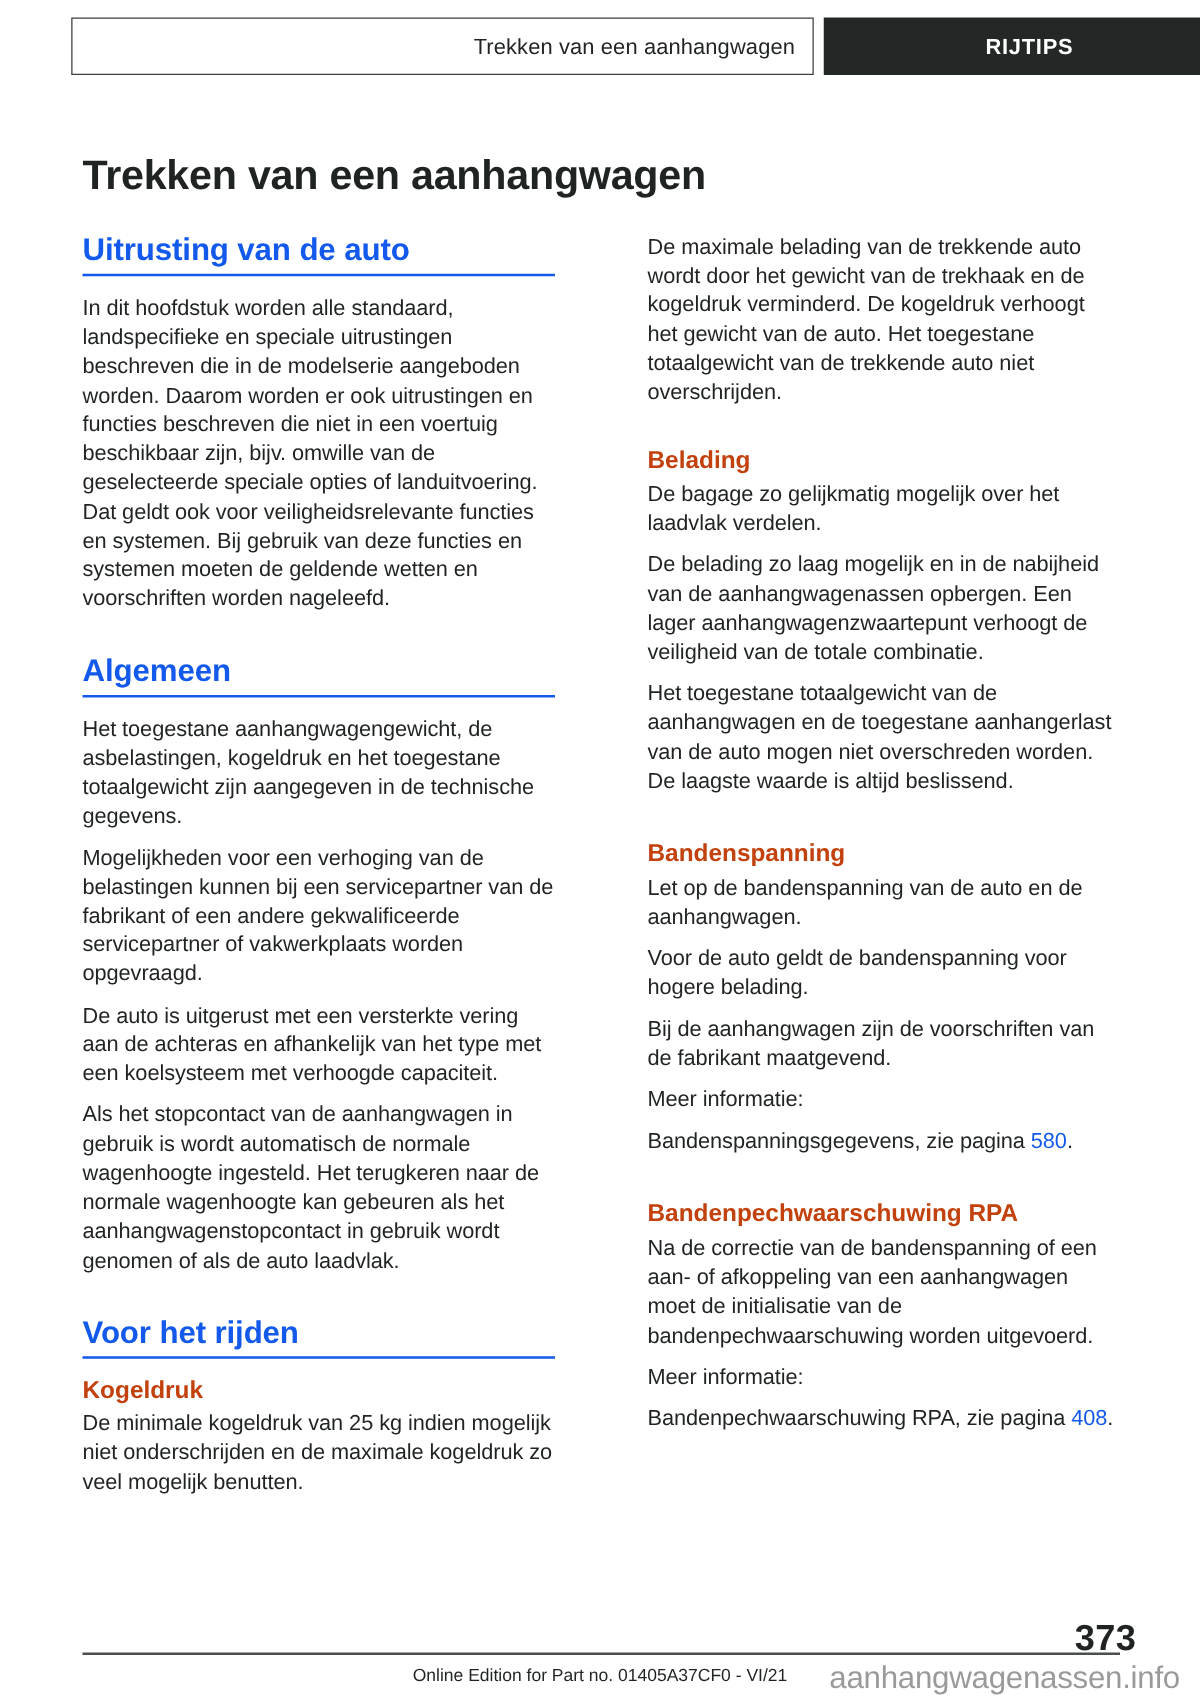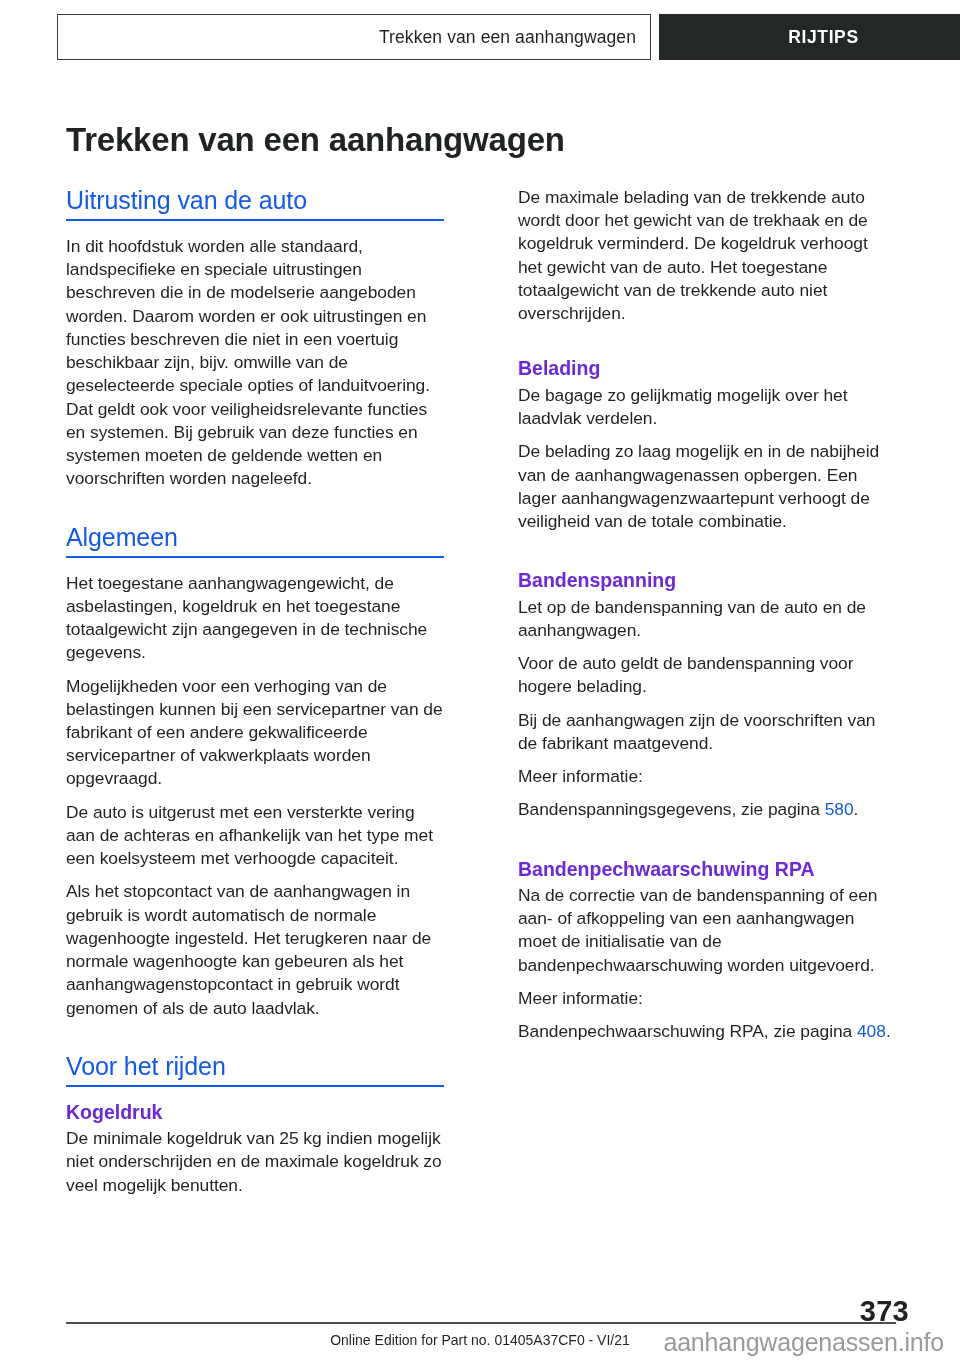--- a/index.html
+++ b/index.html
@@ -79,35 +79,35 @@
     width: 830px;
     display: flex;
     gap: 74px;
   }
   .col {
     width: 378px;
   }
 
   h2.sec {
     font-size: 25px;
-    font-weight: normal;
+    font-weight: bold;
     color: #1259ec;
     margin: 0 0 7px 0;
     letter-spacing: -0.1px;
     line-height: 1.12;
   }
   h2.sec.ruled {
     border-bottom: 2.2px solid #1259ec;
     padding-bottom: 5px;
     margin-bottom: 14px;
   }
   h3.sub {
     font-size: 19.5px;
     font-weight: bold;
-    color: #6d28d9;
+    color: #c2410c;
     margin: 12px 0 4px 0;
     line-height: 1.15;
   }
   h3.sub.first {
     margin-top: 0;
   }
   p.para {
     font-size: 17.4px;
     line-height: 1.335;
     margin: 0 0 10px 0;
@@ -204,20 +204,21 @@
 
   <div class="col">
 
     <p class="para">De maximale belading van de trekkende auto wordt door het gewicht van de trekhaak en de kogeldruk verminderd. De kogeldruk verhoogt het gewicht van de auto. Het toegestane totaalgewicht van de trekkende auto niet overschrijden.</p>
 
     <div class="spacer-sec"></div>
 
     <h3 class="sub first">Belading</h3>
     <p class="para">De bagage zo gelijkmatig mogelijk over het laadvlak verdelen.</p>
     <p class="para">De belading zo laag mogelijk en in de nabijheid van de aanhangwagenassen opbergen. Een lager aanhangwagenzwaartepunt verhoogt de veiligheid van de totale combinatie.</p>
+    <p class="para">Het toegestane totaalgewicht van de aanhangwagen en de toegestane aanhangerlast van de auto mogen niet overschreden worden. De laagste waarde is altijd beslissend.</p>
 
     <div class="spacer-sec-sm"></div>
 
     <h3 class="sub">Bandenspanning</h3>
     <p class="para">Let op de bandenspanning van de auto en de aanhangwagen.</p>
     <p class="para">Voor de auto geldt de bandenspanning voor hogere belading.</p>
     <p class="para">Bij de aanhangwagen zijn de voorschriften van de fabrikant maatgevend.</p>
     <p class="para">Meer informatie:</p>
     <p class="para"><span>Bandenspanningsgegevens, zie pagina </span><span class="pref">580</span><span>.</span></p>
 

